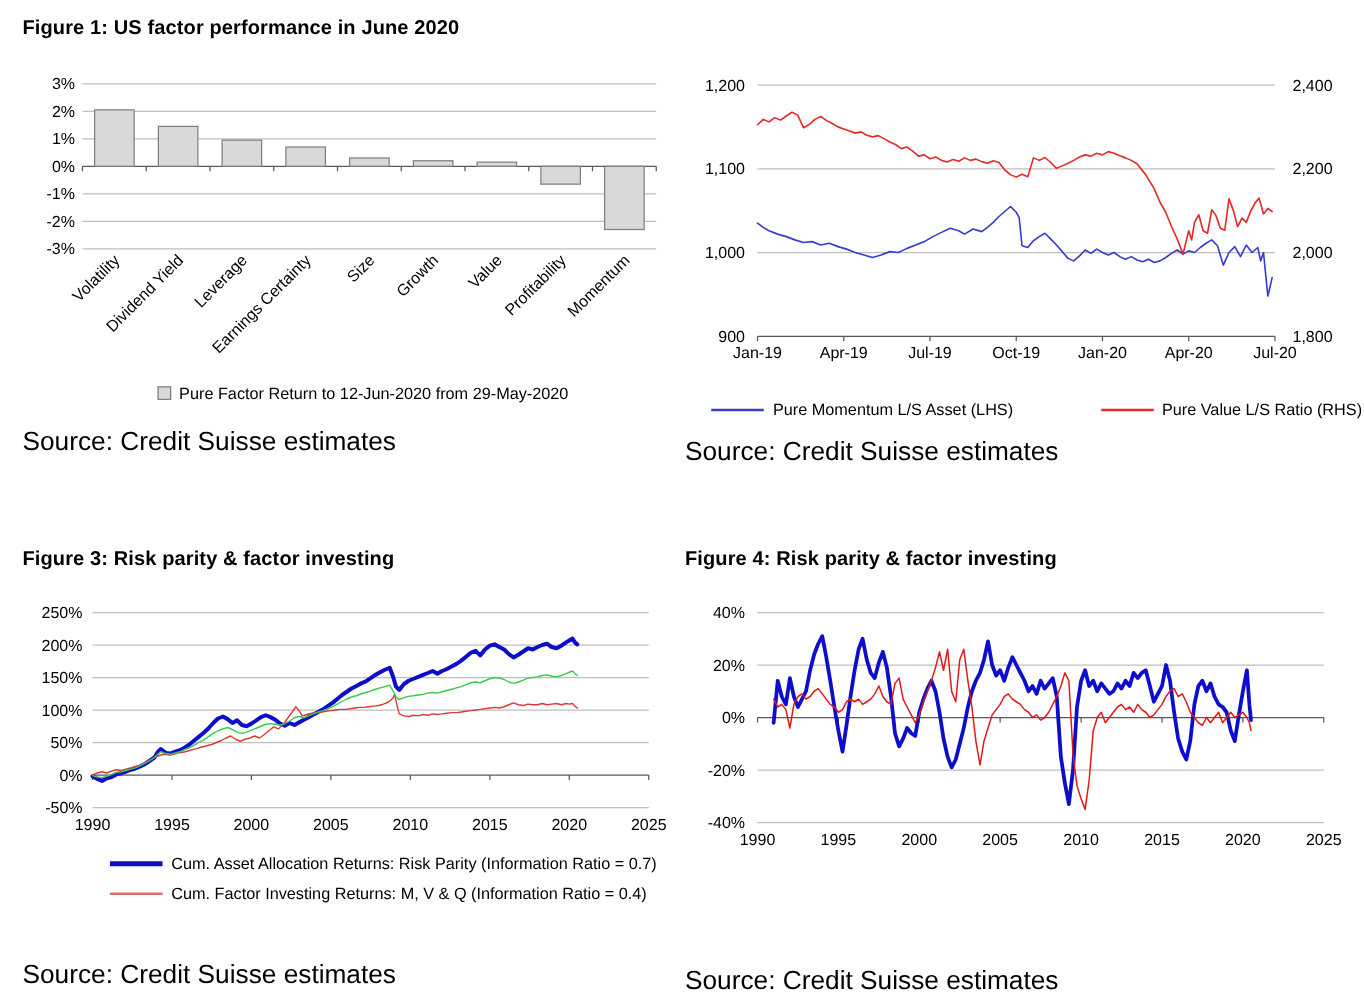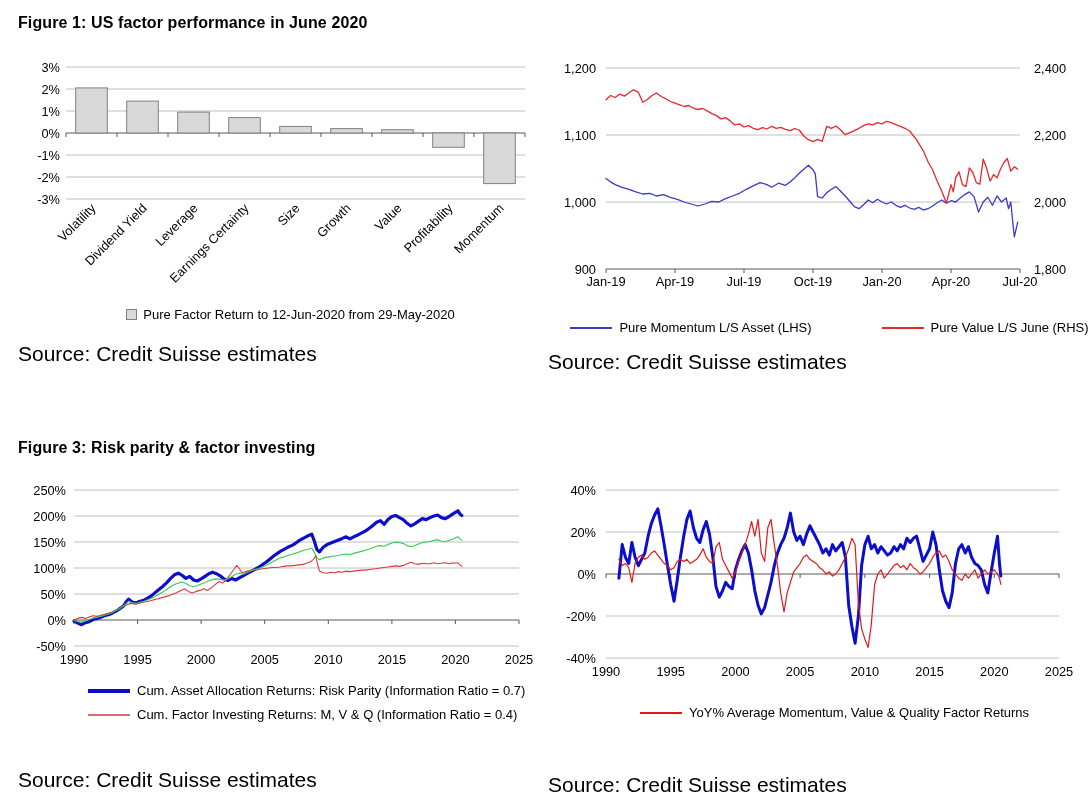--- a/index.html
+++ b/index.html
@@ -123,21 +123,21 @@
       <polyline points="58.0,124.5 62.6,127.9 67.2,130.6 74.1,133.3 81.0,135.3 87.9,137.9 94.8,140.0 101.7,139.3 108.6,142.0 115.5,140.6 122.4,143.3 129.3,145.3 136.2,148.0 143.1,150.0 150.0,152.0 156.9,150.0 163.8,147.3 170.7,148.0 177.6,144.7 184.5,142.0 191.4,139.3 198.3,135.3 205.2,131.9 212.1,128.6 219.0,130.6 223.6,133.3 230.5,129.2 237.4,131.3 242.0,127.9 246.6,123.9 251.2,119.2 255.8,115.2 260.4,111.2 265.0,115.8 267.3,119.9 269.6,142.6 274.2,144.0 278.8,138.6 283.4,135.3 288.0,132.6 292.6,137.3 297.2,142.0 301.8,147.3 306.4,152.7 311.0,154.7 315.6,150.7 320.2,146.0 324.8,148.7 329.4,145.3 334.0,148.0 338.6,150.0 343.2,148.0 347.8,151.3 352.4,153.4 357.0,151.3 361.6,154.0 366.2,155.4 370.8,153.4 375.4,156.0 380.0,154.7 384.6,152.0 389.2,148.7 393.8,146.0 398.4,149.3 403.0,146.7 407.6,148.0 412.2,144.0 416.8,140.6 421.4,137.9 426.0,142.6 430.6,158.1 435.2,148.0 439.8,143.3 444.4,151.3 449.0,142.0 453.6,148.0 458.2,144.0 460.5,154.7 462.8,148.0 465.1,171.4 466.3,182.8 467.4,178.2 469.7,168.1" fill="none" stroke="#3a3acc" stroke-width="1.3" stroke-linejoin="round" stroke-linecap="round"></polyline>
       <polyline points="58.0,45.8 62.6,41.5 67.2,43.5 71.8,40.1 76.4,42.1 81.0,38.8 85.6,35.8 90.2,38.1 94.8,48.2 99.4,45.5 104.0,41.5 108.6,39.1 113.2,42.5 117.8,44.8 122.4,47.5 127.0,49.2 131.6,50.8 136.2,52.5 140.8,51.5 145.4,54.2 150.0,55.5 154.6,54.5 159.2,56.9 163.8,59.6 168.4,61.6 173.0,64.9 177.6,63.6 182.2,66.9 186.8,70.9 191.4,69.9 196.0,73.0 200.6,71.6 205.2,74.3 209.8,75.6 214.4,73.6 219.0,75.0 223.6,72.3 228.2,74.3 232.8,73.3 237.4,75.3 242.0,76.6 246.6,74.6 251.2,76.0 255.8,82.0 260.4,85.7 265.0,87.7 269.6,85.4 274.2,87.4 278.8,72.3 283.4,74.3 288.0,72.0 292.6,76.0 297.2,80.7 301.8,78.7 306.4,76.6 311.0,74.3 315.6,71.6 320.2,69.9 324.8,70.9 329.4,68.6 334.0,69.9 338.6,67.3 343.2,68.6 347.8,70.6 352.4,72.3 357.0,74.3 361.6,77.0 368.5,85.7 375.4,97.1 380.0,107.8 384.6,115.8 389.2,127.2 393.8,137.3 398.4,149.3 403.0,130.6 405.3,137.9 407.6,123.9 411.0,117.8 414.5,130.6 418.0,132.6 421.4,113.8 424.8,118.5 428.3,128.6 431.8,130.2 435.2,105.1 438.7,114.5 442.1,127.2 445.6,120.5 449.0,123.9 452.4,115.2 455.9,108.5 459.3,104.5 462.8,117.2 466.3,112.8 469.7,115.2" fill="none" stroke="#e62929" stroke-width="1.3" stroke-linejoin="round" stroke-linecap="round"></polyline>
     </svg>
   <div class="legend" id="legend-1">
       <div class="legend-item">
         <span class="swatch line" style="background: rgb(58, 58, 204); height: 2px;"></span>
         <span class="legend-label">Pure Momentum L/S Asset (LHS)</span>
       </div>
       <div class="legend-item">
         <span class="swatch line" style="background: rgb(230, 41, 41); height: 2px;"></span>
-        <span class="legend-label">Pure Value L/S June (RHS)</span>
+        <span class="legend-label">Pure Value L/S Ratio (RHS)</span>
       </div>
     </div>
   <div class="source">Source: Credit Suisse estimates</div>
 </section>
 
 <section class="fig" id="figure-2">
   <h2 class="fig-title">Figure 3: Risk parity &amp; factor investing</h2>
   <svg class="chart" id="chart-2" width="525" height="196" viewBox="0 0 525 196">
       <line x1="56" y1="10.0" x2="501" y2="10.0" stroke="#bfbfbf" stroke-width="1"></line>
       <line x1="56" y1="36.0" x2="501" y2="36.0" stroke="#bfbfbf" stroke-width="1"></line>
@@ -180,20 +180,21 @@
       </div>
       <div class="legend-item">
         <span class="swatch line" style="background: rgb(217, 112, 112); height: 2px;"></span>
         <span class="legend-label">Cum. Factor Investing Returns: M, V &amp; Q (Information Ratio = 0.4)</span>
       </div>
     </div>
   <div class="source">Source: Credit Suisse estimates</div>
 </section>
 
 <section class="fig" id="figure-3">
+  <h2 class="fig-title">Figure 4: Risk parity &amp; factor investing</h2>
   <svg class="chart" id="chart-3" width="543" height="205" viewBox="0 0 543 205">
       <line x1="58" y1="12.0" x2="511" y2="12.0" stroke="#bfbfbf" stroke-width="1"></line>
       <line x1="58" y1="54.0" x2="511" y2="54.0" stroke="#bfbfbf" stroke-width="1"></line>
       <line x1="58" y1="138.0" x2="511" y2="138.0" stroke="#bfbfbf" stroke-width="1"></line>
       <line x1="58" y1="180.0" x2="511" y2="180.0" stroke="#bfbfbf" stroke-width="1"></line>
       <text x="48" y="16.5" text-anchor="end">40%</text>
       <text x="48" y="58.5" text-anchor="end">20%</text>
       <text x="48" y="100.5" text-anchor="end">0%</text>
       <text x="48" y="142.5" text-anchor="end">-20%</text>
       <text x="48" y="184.5" text-anchor="end">-40%</text>
@@ -211,19 +212,15 @@
       <line x1="381.6" y1="96.0" x2="381.6" y2="100.0" stroke="#595959" stroke-width="1"></line>
       <text x="381.6" y="198" text-anchor="middle">2015</text>
       <line x1="446.3" y1="96.0" x2="446.3" y2="100.0" stroke="#595959" stroke-width="1"></line>
       <text x="446.3" y="198" text-anchor="middle">2020</text>
       <line x1="511.0" y1="96.0" x2="511.0" y2="100.0" stroke="#595959" stroke-width="1"></line>
       <text x="511.0" y="198" text-anchor="middle">2025</text>
       <polyline points="70.9,100.2 74.2,66.6 77.4,79.2 80.7,85.5 83.9,64.5 87.1,79.2 90.4,87.6 93.6,81.3 96.8,75.0 100.1,58.2 103.3,45.6 106.5,37.2 109.8,30.9 113.0,47.7 116.2,66.6 119.5,87.6 122.7,106.5 126.0,123.3 129.2,102.3 132.4,79.2 135.7,58.2 138.9,41.4 142.1,33.0 145.4,49.8 148.6,60.3 151.8,64.5 155.1,51.9 158.3,43.5 161.5,56.1 164.8,79.2 168.0,108.6 171.3,119.1 174.5,112.8 177.7,104.4 181.0,108.6 184.2,110.7 187.4,91.8 190.7,81.3 193.9,72.9 197.1,66.6 200.4,75.0 203.6,91.8 206.8,112.8 210.1,127.5 213.3,135.9 216.6,129.6 219.8,117.0 223.0,104.4 226.3,87.6 229.5,75.0 232.7,66.6 236.0,60.3 239.2,49.8 242.4,35.1 245.7,54.0 248.9,62.4 252.1,58.2 255.4,66.6 258.6,56.1 261.9,47.7 265.1,54.0 268.3,60.3 271.6,66.6 274.8,75.0 278.0,70.8 281.3,77.1 284.5,66.6 287.7,72.9 291.0,68.7 294.2,64.5 297.4,79.2 300.7,127.5 303.9,148.5 307.1,165.3 310.4,138.0 313.6,87.6 316.9,66.6 320.1,58.2 323.3,70.8 326.6,66.6 329.8,75.0 333.0,68.7 336.3,72.9 339.5,77.1 342.7,75.0 346.0,68.7 349.2,72.9 352.4,66.6 355.7,70.8 358.9,60.3 362.2,64.5 365.4,60.3 368.6,58.2 371.9,70.8 375.1,83.4 378.3,77.1 381.6,70.8 384.8,54.0 388.0,66.6 391.3,91.8 394.5,112.8 397.8,123.3 401.0,129.6 404.2,114.9 407.5,85.5 410.7,70.8 413.9,66.6 417.2,75.0 420.4,68.7 423.6,79.2 426.9,85.5 430.1,87.6 433.3,91.8 436.6,106.5 439.8,114.9 443.1,93.9 446.3,75.0 449.5,58.2 451.5,85.5 452.8,98.1" fill="none" stroke="#0d0dcc" stroke-width="3" stroke-linejoin="round" stroke-linecap="round"></polyline>
       <polyline points="70.9,81.3 74.2,87.6 77.4,85.5 80.7,89.7 83.9,104.4 87.1,85.5 90.4,79.2 93.6,77.1 96.8,81.3 100.1,79.2 103.3,75.0 106.5,72.9 109.8,77.1 113.0,81.3 116.2,85.5 119.5,87.6 122.7,91.8 126.0,89.7 129.2,83.4 132.4,81.3 135.7,83.4 138.9,81.3 142.1,85.5 145.4,83.4 148.6,81.3 151.8,77.1 155.1,70.8 158.3,79.2 161.5,83.4 164.8,85.5 168.0,68.7 171.3,64.5 174.5,81.3 177.7,87.6 181.0,93.9 184.2,100.2 187.4,93.9 190.7,83.4 193.9,75.0 197.1,66.6 200.4,56.1 203.6,43.5 206.8,58.2 210.1,41.4 213.3,75.0 216.6,83.4 219.8,49.8 223.0,41.4 226.3,66.6 229.5,87.6 232.7,114.9 236.0,133.8 239.2,114.9 242.4,104.4 245.7,93.9 248.9,89.7 252.1,85.5 255.4,79.2 258.6,77.1 261.9,81.3 265.1,83.4 268.3,85.5 271.6,89.7 274.8,91.8 278.0,96.0 281.3,93.9 284.5,98.1 287.7,96.0 291.0,91.8 294.2,85.5 297.4,79.2 300.7,70.8 303.9,60.3 307.1,66.6 310.4,125.4 313.6,150.6 316.9,161.1 320.1,169.5 323.3,146.4 326.6,106.5 329.8,96.0 333.0,91.8 336.3,100.2 339.5,96.0 342.7,91.8 346.0,87.6 349.2,85.5 352.4,89.7 355.7,87.6 358.9,91.8 362.2,85.5 365.4,89.7 368.6,91.8 371.9,96.0 375.1,93.9 378.3,89.7 381.6,85.5 384.8,79.2 388.0,75.0 391.3,72.9 394.5,79.2 397.8,77.1 401.0,83.4 404.2,91.8 407.5,96.0 410.7,100.2 413.9,102.3 417.2,96.0 420.4,100.2 423.6,96.0 426.9,91.8 430.1,100.2 433.3,96.0 436.6,91.8 439.8,96.0 443.1,93.9 446.3,91.8 449.5,96.0 451.5,100.2 452.8,106.5" fill="none" stroke="#e01818" stroke-width="1.2" stroke-linejoin="round" stroke-linecap="round"></polyline>
     </svg>
   <div class="legend" id="legend-3">
-      <div class="legend-item">
-        <span class="swatch line" style="background: rgb(224, 24, 24); height: 2px;"></span>
-        <span class="legend-label">YoY% Average Momentum, Value &amp; Quality Factor Returns</span>
-      </div>
     </div>
   <div class="source">Source: Credit Suisse estimates</div>
 </section>
 
 </body></html>

